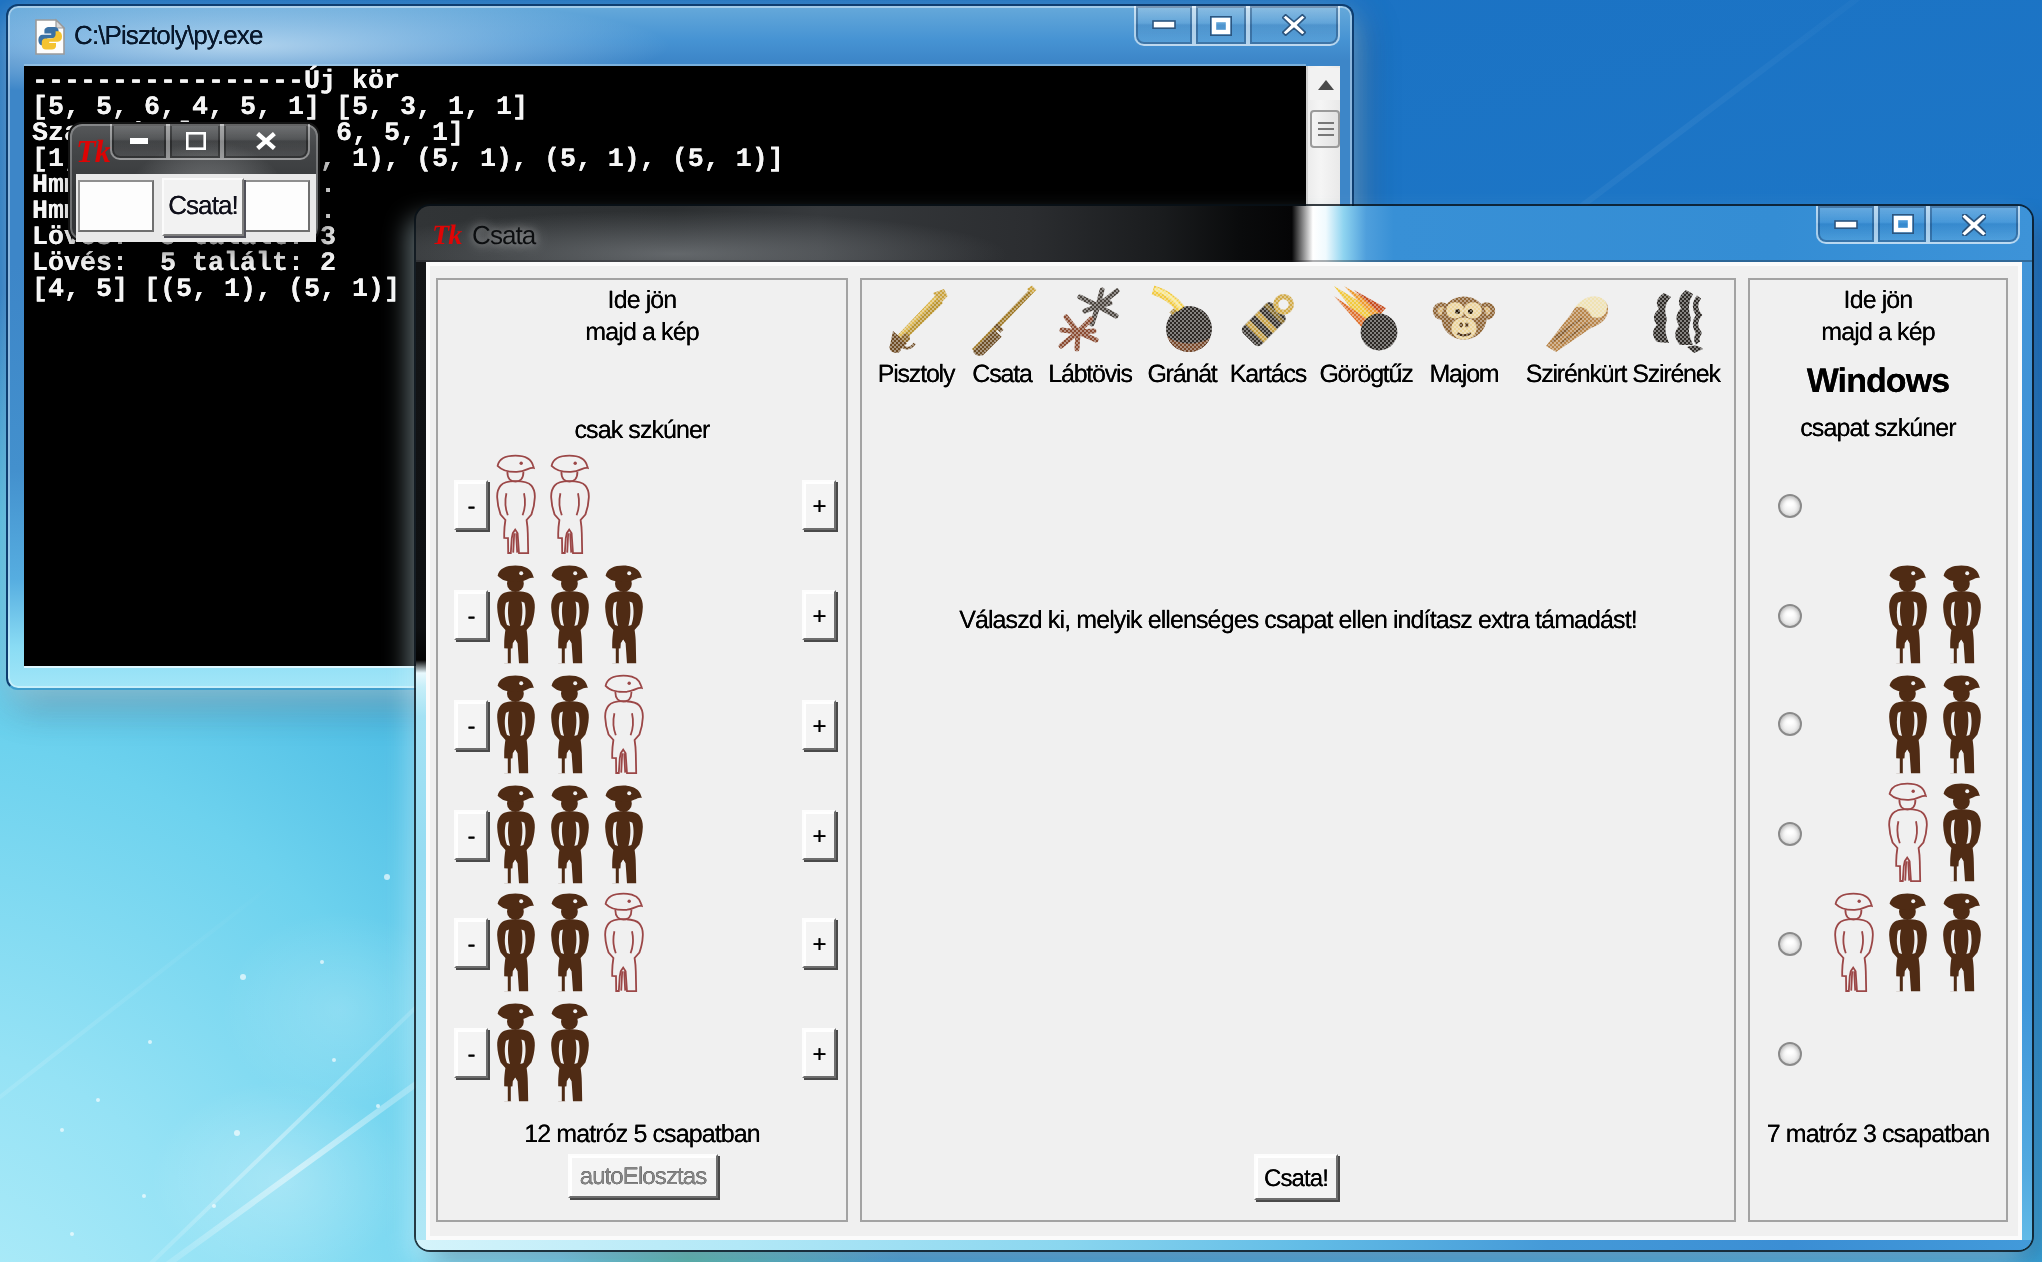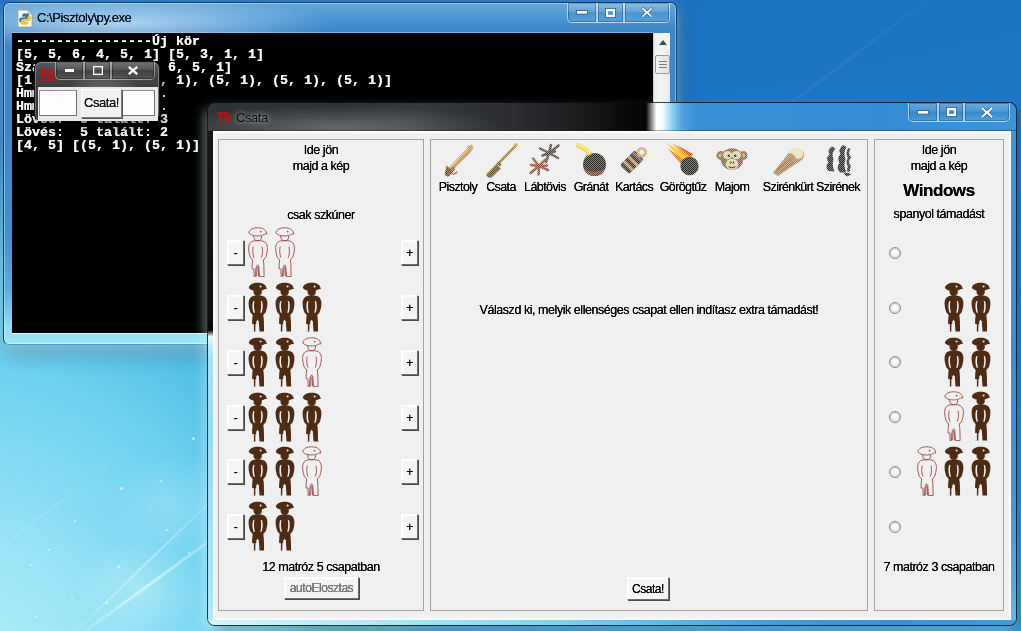--- a/index.html
+++ b/index.html
@@ -375,21 +375,21 @@
             <div class="lbl">Szirének</div>
           </div>
         </div>
         <div class="ctr" style="top:163px;">Válaszd ki, melyik ellenséges csapat ellen indítasz extra támadást!</div>
         <div class="tkbtn" style="left:196px; top:437px; width:42px; height:23px;">Csata!</div>
       </div>
       <div class="panel" id="pR">
         <div class="ctr" style="top:3px;">Ide jön</div>
         <div class="ctr" style="top:19px;">majd a kép</div>
         <div class="ctr" style="top:41px; font-size:17px; font-weight:bold;">Windows</div>
-        <div class="ctr" style="top:67px;">spanyol támadást</div>
+        <div class="ctr" style="top:67px;">csapat szkúner</div>
         <div class="radio" style="left:14px; top:107px;"></div>
         <div class="radio" style="left:14px; top:162px;"></div>
         <div class="radio" style="left:14px; top:216px;"></div>
         <div class="radio" style="left:14px; top:271px;"></div>
         <div class="radio" style="left:14px; top:326px;"></div>
         <div class="radio" style="left:14px; top:381px;"></div>
         <div class="srow" style="top:141px;">
           <svg class="sail" style="left:66px;" width="26" height="51">
             <use href="#sailS"></use>
           </svg>

